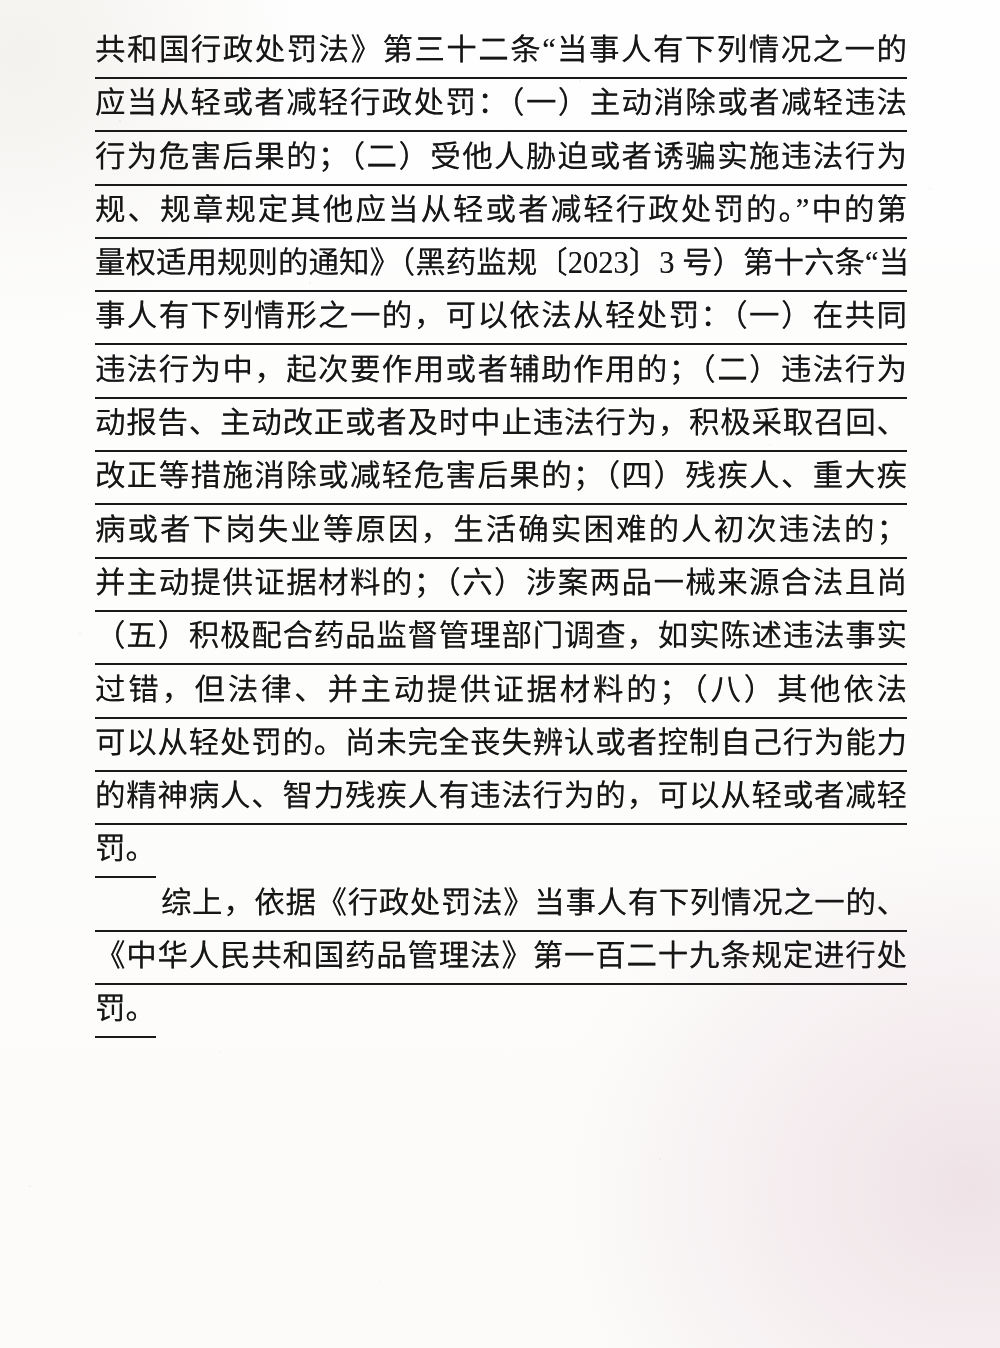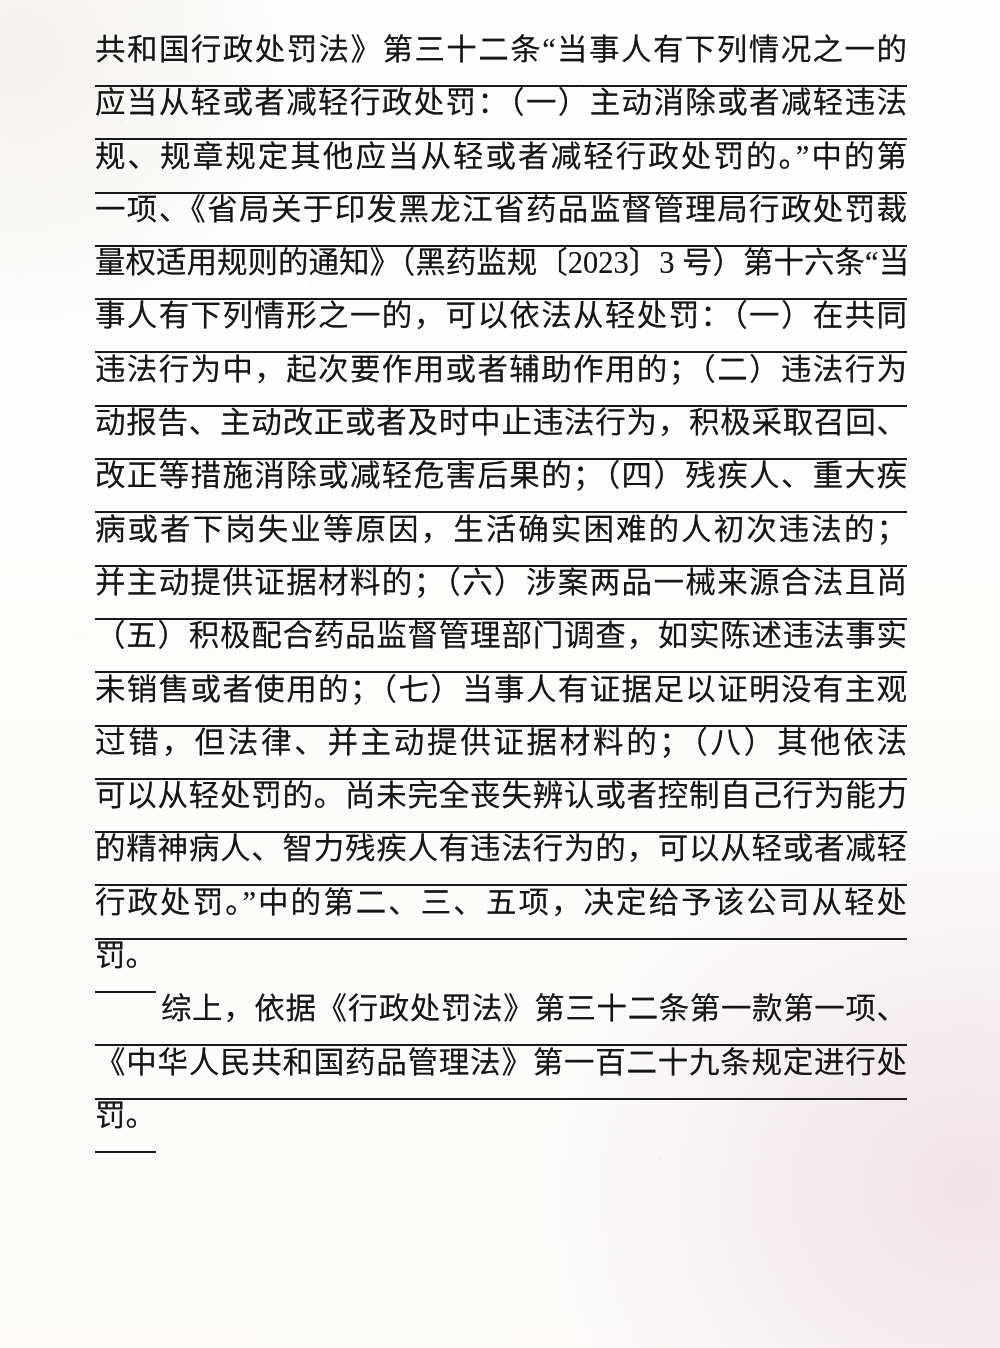--- a/index.html
+++ b/index.html
@@ -63,21 +63,21 @@
     color: #161616;
     font-size: 30.5px;
     line-height: 44px;
     letter-spacing: 0;
   }
 
   
   .line .txt {
     display: inline-block;
     border-bottom: 2.2px solid #191919;
-    padding-bottom: 13px;
+    padding-bottom: 5px;
     color: #161616;
     
     text-shadow: 0 0 .45px rgba(0,0,0,.55);
   }
 
   
   .line.just .txt {
     display: block;
     width: 812px;
     text-align: justify;
@@ -106,24 +106,24 @@
   <div id="grain"></div>
 
   <div id="body-text">
       <div class="line just">
         <span class="txt">共和国行政处罚法》第三十二条“当事人有下列情况之一的</span>
       </div>
       <div class="line just">
         <span class="txt">应当从轻或者减轻行政处罚：（一）主动消除或者减轻违法</span>
       </div>
       <div class="line just">
-        <span class="txt">规、规章规定其他应当从轻或者减轻行政处罚的。”中的第</span>
+        <span class="txt">行为危害后果的；（二）受他人胁迫或者诱骗实施违法行为</span>
       </div>
       <div class="line just">
-        <span class="txt">一项、《省局关于印发黑龙江省药品监督管理局行政处罚裁</span>
+        <span class="txt">规、规章规定其他应当从轻或者减轻行政处罚的。”中的第</span>
       </div>
       <div class="line just">
         <span class="txt">量权适用规则的通知》（黑药监规〔2023〕3 号）第十六条“当</span>
       </div>
       <div class="line just">
         <span class="txt">事人有下列情形之一的，可以依法从轻处罚：（一）在共同</span>
       </div>
       <div class="line just">
         <span class="txt">违法行为中，起次要作用或者辅助作用的；（二）违法行为</span>
       </div>
@@ -136,35 +136,29 @@
       <div class="line just">
         <span class="txt">病或者下岗失业等原因，生活确实困难的人初次违法的；</span>
       </div>
       <div class="line just">
         <span class="txt">并主动提供证据材料的；（六）涉案两品一械来源合法且尚</span>
       </div>
       <div class="line just">
         <span class="txt">（五）积极配合药品监督管理部门调查，如实陈述违法事实</span>
       </div>
       <div class="line just">
-        <span class="txt">未销售或者使用的；（七）当事人有证据足以证明没有主观</span>
-      </div>
-      <div class="line just">
         <span class="txt">过错，但法律、并主动提供证据材料的；（八）其他依法</span>
       </div>
       <div class="line just">
         <span class="txt">可以从轻处罚的。尚未完全丧失辨认或者控制自己行为能力</span>
       </div>
       <div class="line just">
         <span class="txt">的精神病人、智力残疾人有违法行为的，可以从轻或者减轻</span>
       </div>
-      <div class="line just">
-        <span class="txt">行政处罚。”中的第二、三、五项，决定给予该公司从轻处</span>
-      </div>
       <div class="line short"><span class="txt">罚。</span></div>
-      <div class="line indent"><span class="txt">综上，依据《行政处罚法》第三十二条第一款第一项、</span></div>
+      <div class="line indent"><span class="txt">综上，依据《行政处罚法》当事人有下列情况之一的、</span></div>
       <div class="line just">
         <span class="txt">《中华人民共和国药品管理法》第一百二十九条规定进行处</span>
       </div>
       <div class="line short"><span class="txt">罚。</span></div>
     </div>
 
 </div>
 
 </body></html>

